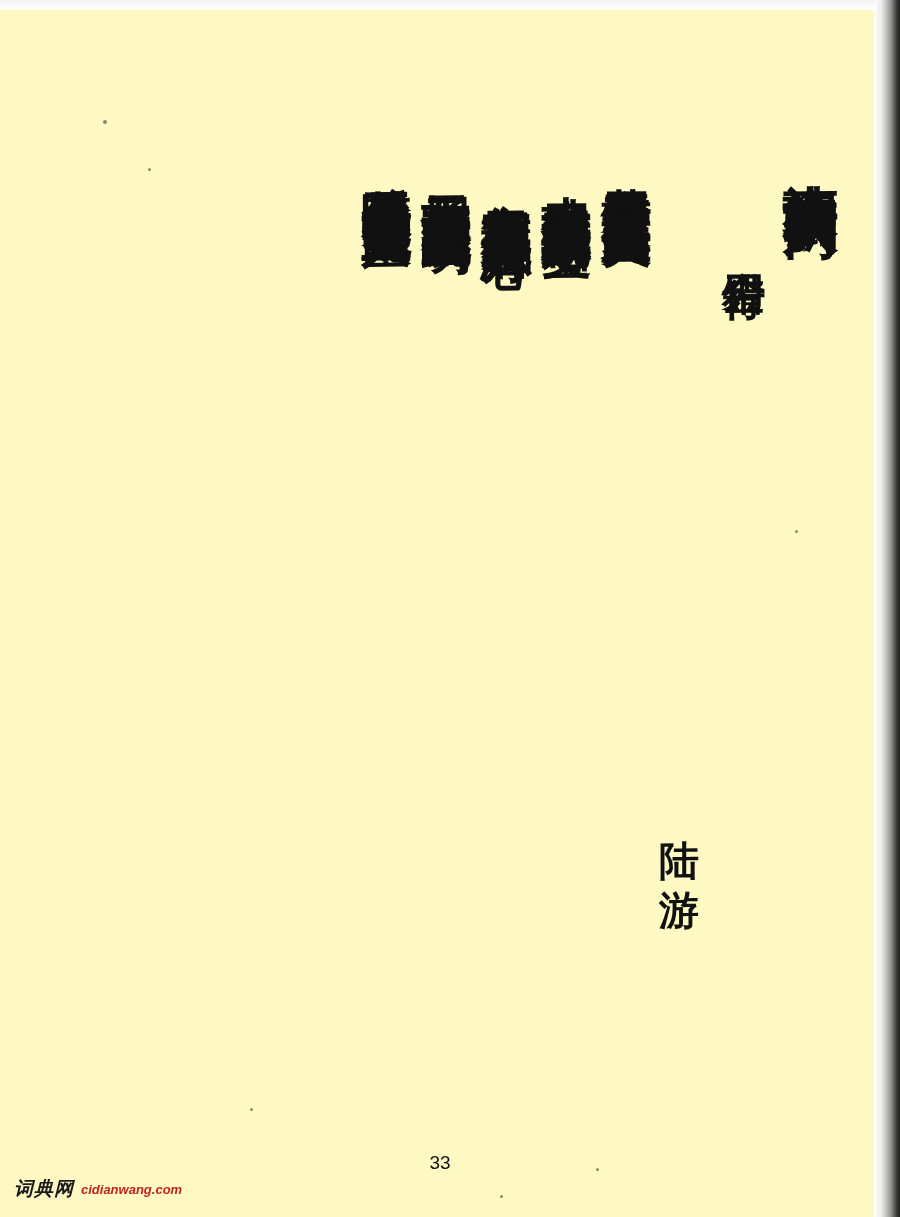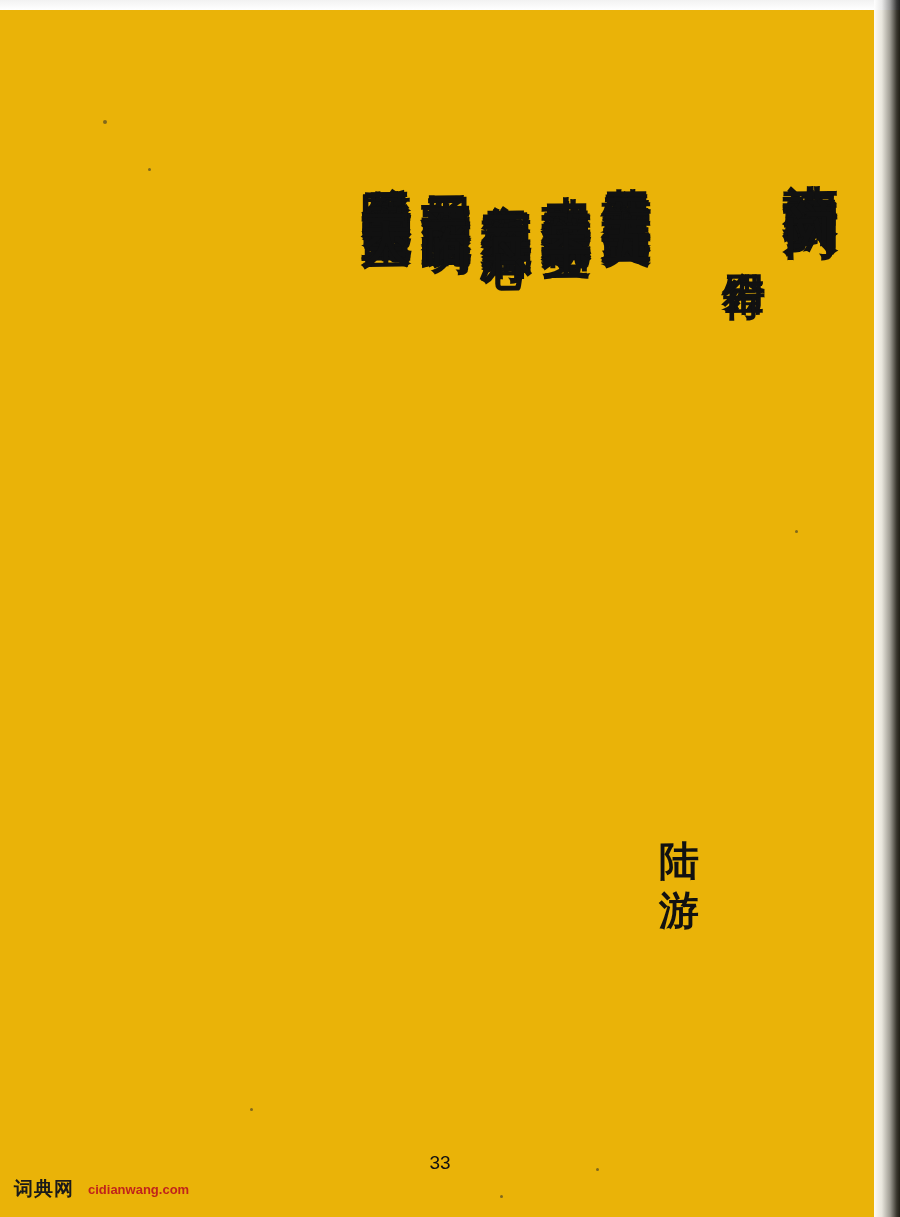--- a/index.html
+++ b/index.html
@@ -15,21 +15,21 @@
     overflow: hidden;
   }
 
   
   #page {
     position: absolute;
     left: 0;
     top: 0;
     width: 900px;
     height: 1217px;
-    background: #eab308;
+    background: #fef9c3;
   }
 
   
   #scan-edge-right {
     position: absolute;
     right: 0;
     top: 0;
     width: 26px;
     height: 1217px;
     background: linear-gradient(to right, #ffffff 0%, #e8e8e8 30%, #9a9a9a 62%, #2e2e2e 88%, #151515 100%);
@@ -109,22 +109,23 @@
     color: #111;
   }
 
   
   #watermark {
     position: absolute;
     left: 14px;
     top: 1176px;
     display: flex;
     align-items: center;
-    gap: 14px;
+    gap: 7px;
     font-family: "Liberation Sans", sans-serif;
+    font-style: italic;
   }
   #watermark .wm-cn {
     font-size: 19px;
     color: #1a1a1a;
     font-weight: 700;
     letter-spacing: 1px;
   }
   #watermark .wm-url {
     font-size: 13px;
     color: #c0241b;

